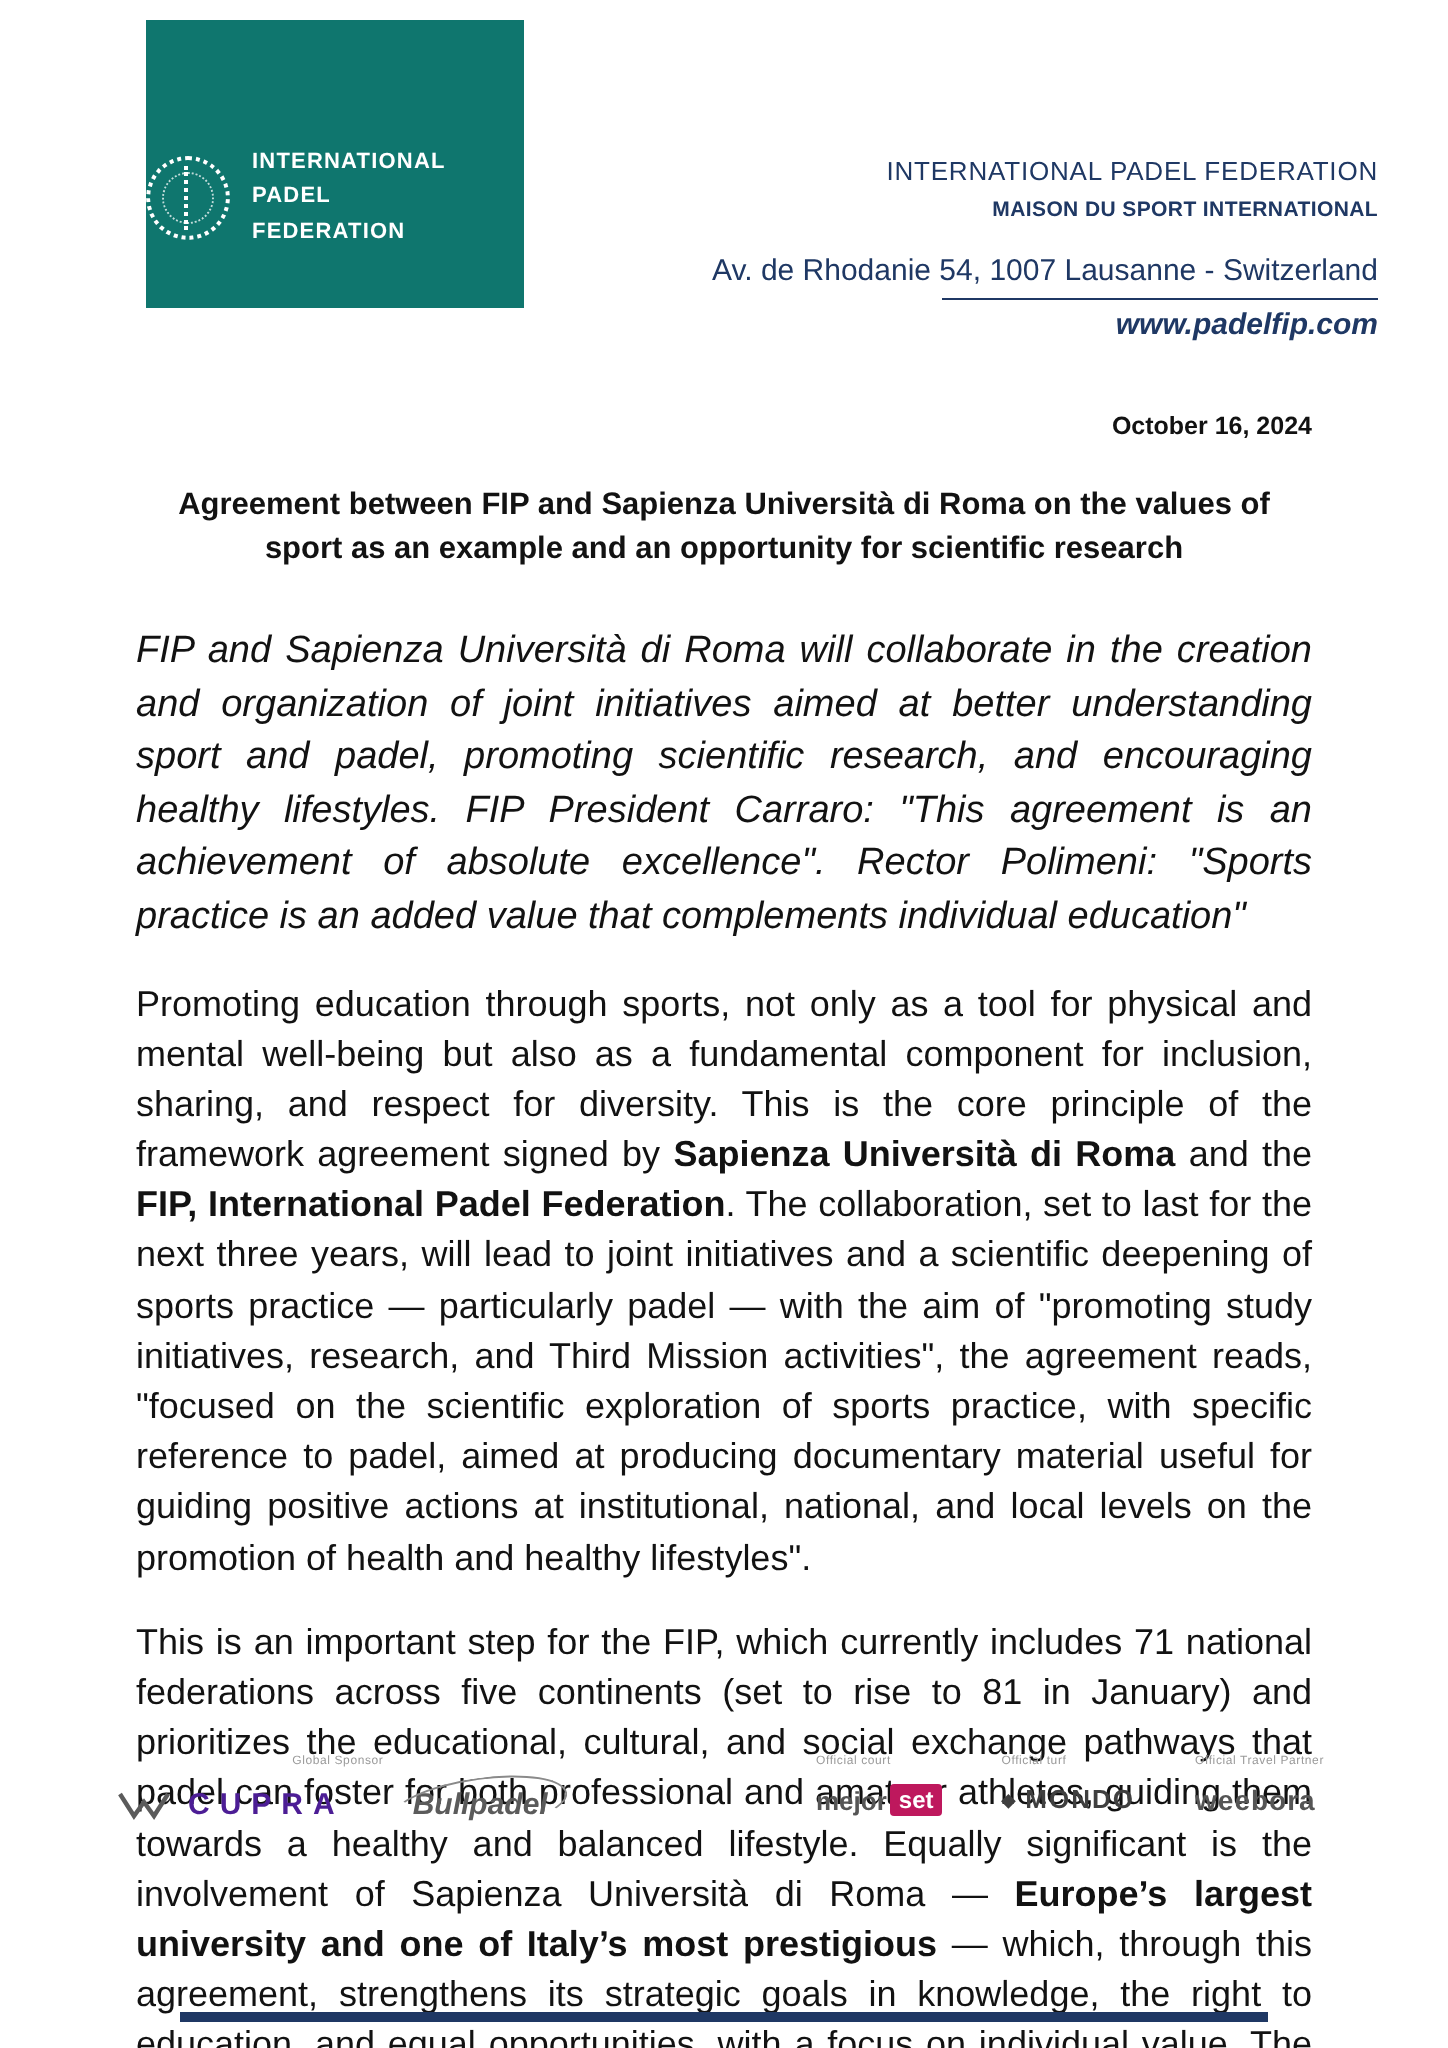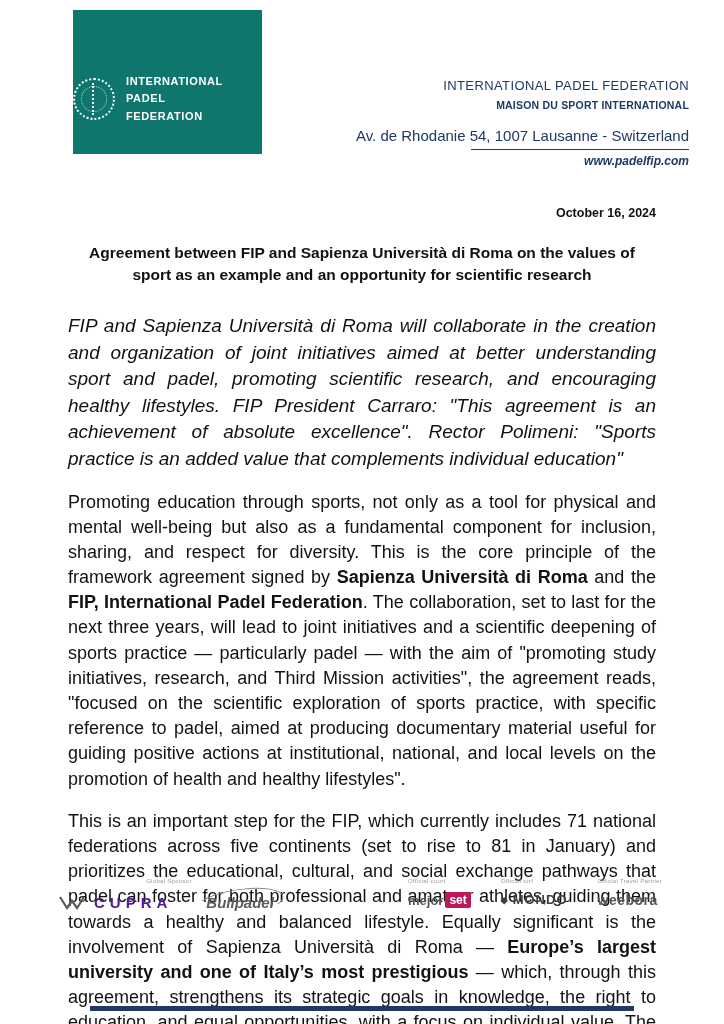--- a/index.html
+++ b/index.html
@@ -25,21 +25,21 @@
     content:""; position:absolute; left:6px; top:6px; right:6px; bottom:6px;
     border-radius:50%; border:1px dotted rgba(255,255,255,.75);
   }
   .fip-logo-text { color:#ffffff; font-size:11px; font-weight:bold; letter-spacing:.6px; line-height:1.6; }
 
   .contact { position:absolute; right:35px; top:78px; text-align:right; color:#1f3864; }
   .contact-org { font-size:13px; font-weight:normal; letter-spacing:.4px; }
   .contact-building { font-size:10.5px; font-weight:bold; margin-top:6px; letter-spacing:.2px; }
   .contact-address { font-size:15px; margin-top:16px; }
   .contact-rule { border-top:1.5px solid #1f3864; width:218px; margin:5px 0 4px auto; }
-  .contact-website { font-size:12px; font-style:italic; font-weight:bold; }
+  .contact-website { font-size:15px; font-style:italic; font-weight:bold; }
 
   
   .content { position:absolute; left:68px; right:68px; top:206px; color:#121212; }
   .date { text-align:right; font-weight:bold; font-size:12.5px; }
   .title { text-align:center; font-weight:bold; font-size:15.5px; line-height:1.45; margin-top:22px; }
   .lead { margin-top:26px; font-style:italic; font-size:19px; line-height:1.4; text-align:justify; }
   .para { margin-top:17px; font-size:18px; line-height:1.4; text-align:justify; }
   .para b, .lead b { font-weight:bold; }
 
   

